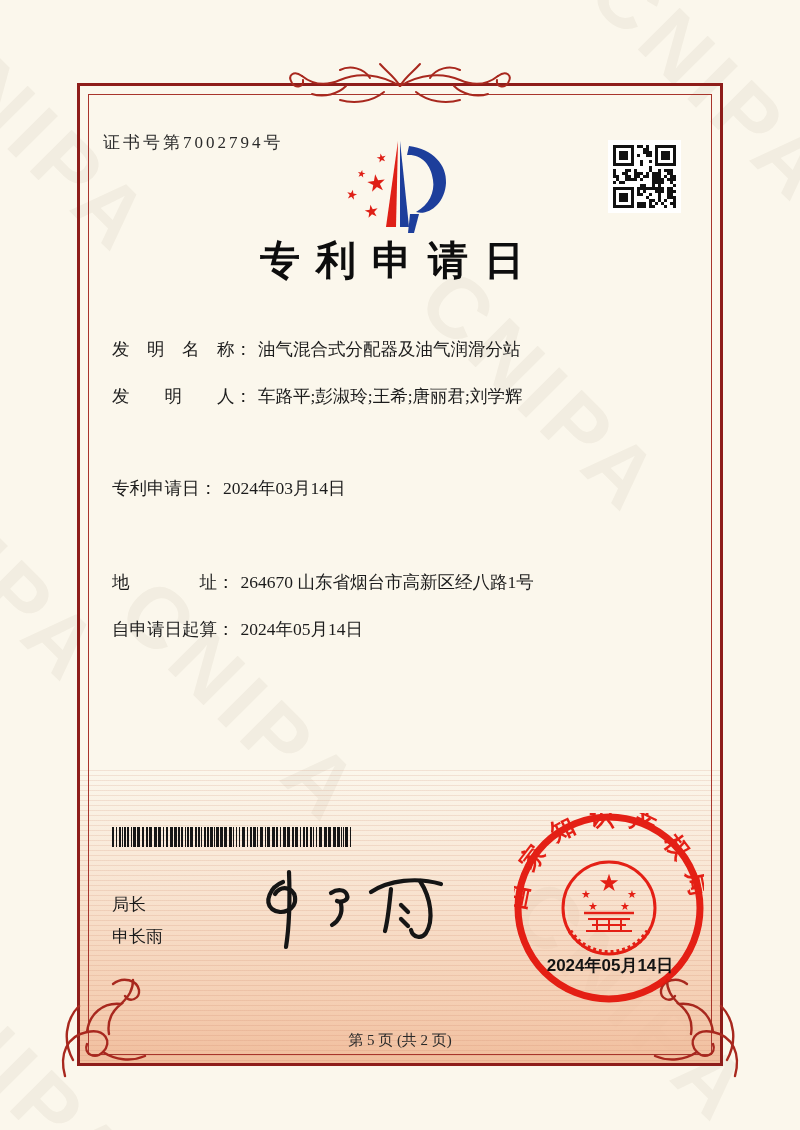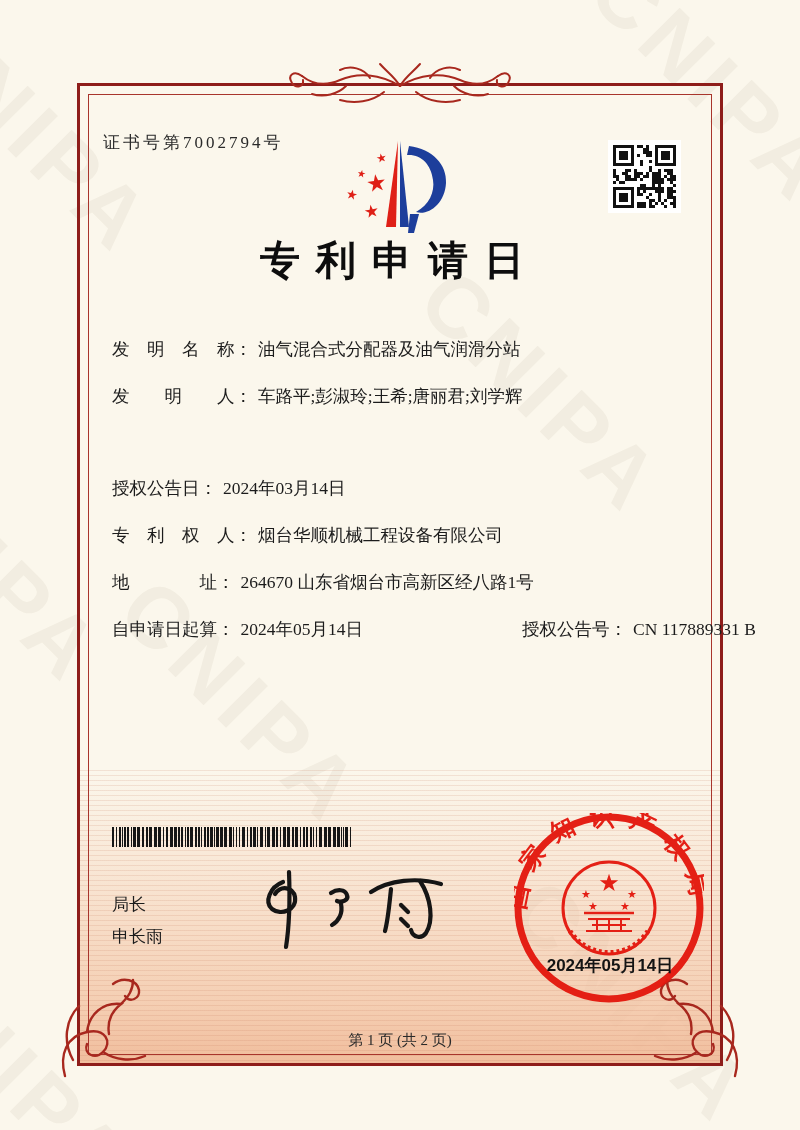--- a/index.html
+++ b/index.html
@@ -368,33 +368,27 @@
 
   <div class="title">专利申请日</div>
 
   <div class="fieldrow" style="top:337px">
     <span class="lbl">发　明　名　称：</span><span class="val">油气混合式分配器及油气润滑分站</span>
   </div>
   <div class="fieldrow" style="top:384px">
     <span class="lbl">发　　明　　人：</span><span class="val">车路平;彭淑玲;王希;唐丽君;刘学辉</span>
   </div>
   <div class="fieldrow" style="top:476px">
-    <span class="lbl">授权公告日：</span><span class="val">2024年03月14日</span>
-  </div>
-  <div class="fieldrow" style="top:523px">
-    <span class="lbl">专　利　权　人：</span><span class="val">烟台华顺机械工程设备有限公司</span>
+    <span class="lbl">专利申请日：</span><span class="val">2024年03月14日</span>
   </div>
   <div class="fieldrow" style="top:570px">
     <span class="lbl">地　　　　址：</span><span class="val">264670 山东省烟台市高新区经八路1号</span>
   </div>
   <div class="fieldrow" style="top:617px">
     <span class="lbl">自申请日起算：</span><span class="val">2024年05月14日</span>
-    <span class="grant-no">
-      <span class="lbl">授权公告号：</span><span class="val">CN 117889331 B</span>
-    </span>
   </div>
 
   <div class="paras">
   </div>
 
   <div class="barcode"><i style="width:2px;margin-right:2px"></i><i style="width:1px;margin-right:2px"></i><i style="width:2px;margin-right:1px"></i><i style="width:1px;margin-right:1px"></i><i style="width:2px;margin-right:1px"></i><i style="width:2px;margin-right:2px"></i><i style="width:1px;margin-right:1px"></i><i style="width:3px;margin-right:1px"></i><i style="width:3px;margin-right:2px"></i><i style="width:2px;margin-right:2px"></i><i style="width:2px;margin-right:1px"></i><i style="width:3px;margin-right:2px"></i><i style="width:3px;margin-right:1px"></i><i style="width:3px;margin-right:2px"></i><i style="width:1px;margin-right:2px"></i><i style="width:2px;margin-right:2px"></i><i style="width:3px;margin-right:1px"></i><i style="width:3px;margin-right:1px"></i><i style="width:2px;margin-right:1px"></i><i style="width:2px;margin-right:2px"></i><i style="width:1px;margin-right:1px"></i><i style="width:2px;margin-right:1px"></i><i style="width:3px;margin-right:2px"></i><i style="width:2px;margin-right:1px"></i><i style="width:2px;margin-right:1px"></i><i style="width:1px;margin-right:2px"></i><i style="width:2px;margin-right:1px"></i><i style="width:2px;margin-right:1px"></i><i style="width:3px;margin-right:1px"></i><i style="width:1px;margin-right:1px"></i><i style="width:3px;margin-right:1px"></i><i style="width:3px;margin-right:1px"></i><i style="width:3px;margin-right:2px"></i><i style="width:3px;margin-right:1px"></i><i style="width:1px;margin-right:2px"></i><i style="width:1px;margin-right:2px"></i><i style="width:1px;margin-right:2px"></i><i style="width:3px;margin-right:2px"></i><i style="width:1px;margin-right:2px"></i><i style="width:2px;margin-right:1px"></i><i style="width:3px;margin-right:1px"></i><i style="width:1px;margin-right:2px"></i><i style="width:3px;margin-right:2px"></i><i style="width:1px;margin-right:1px"></i><i style="width:3px;margin-right:2px"></i><i style="width:3px;margin-right:1px"></i><i style="width:2px;margin-right:2px"></i><i style="width:1px;margin-right:2px"></i><i style="width:3px;margin-right:1px"></i><i style="width:3px;margin-right:2px"></i><i style="width:2px;margin-right:1px"></i><i style="width:3px;margin-right:2px"></i><i style="width:1px;margin-right:2px"></i><i style="width:2px;margin-right:1px"></i><i style="width:2px;margin-right:2px"></i><i style="width:2px;margin-right:1px"></i><i style="width:1px;margin-right:2px"></i><i style="width:1px;margin-right:2px"></i><i style="width:3px;margin-right:2px"></i><i style="width:3px;margin-right:1px"></i><i style="width:3px;margin-right:2px"></i><i style="width:3px;margin-right:1px"></i><i style="width:3px;margin-right:1px"></i><i style="width:1px;margin-right:1px"></i><i style="width:1px;margin-right:1px"></i><i style="width:3px;margin-right:2px"></i><i style="width:1px;margin-right:2px"></i></div>
 
   <div class="sig-title">局长</div>
   <div class="sig-name">申长雨</div>
 
@@ -428,15 +422,15 @@
         <text x="79" y="97" font-size="11" text-anchor="middle">★</text>
         <text x="111" y="97" font-size="11" text-anchor="middle">★</text>
       </g>
       <path d="M70,100 L120,100" stroke-width="2.5"></path>
       <path d="M74,106 L116,106 M78,112 L112,112 M72,118 L118,118" stroke-width="2"></path>
       <path d="M83,106 L83,118 M95,106 L95,118 M107,106 L107,118" stroke-width="2"></path>
     </g>
   </svg>
   <div class="seal-date">2024年05月14日</div>
 
-  <div class="pagenum">第 1 页 (共 2 页)</div>
+  <div class="pagenum">第 5 页 (共 2 页)</div>
 
 </div>
 
 </body></html>

